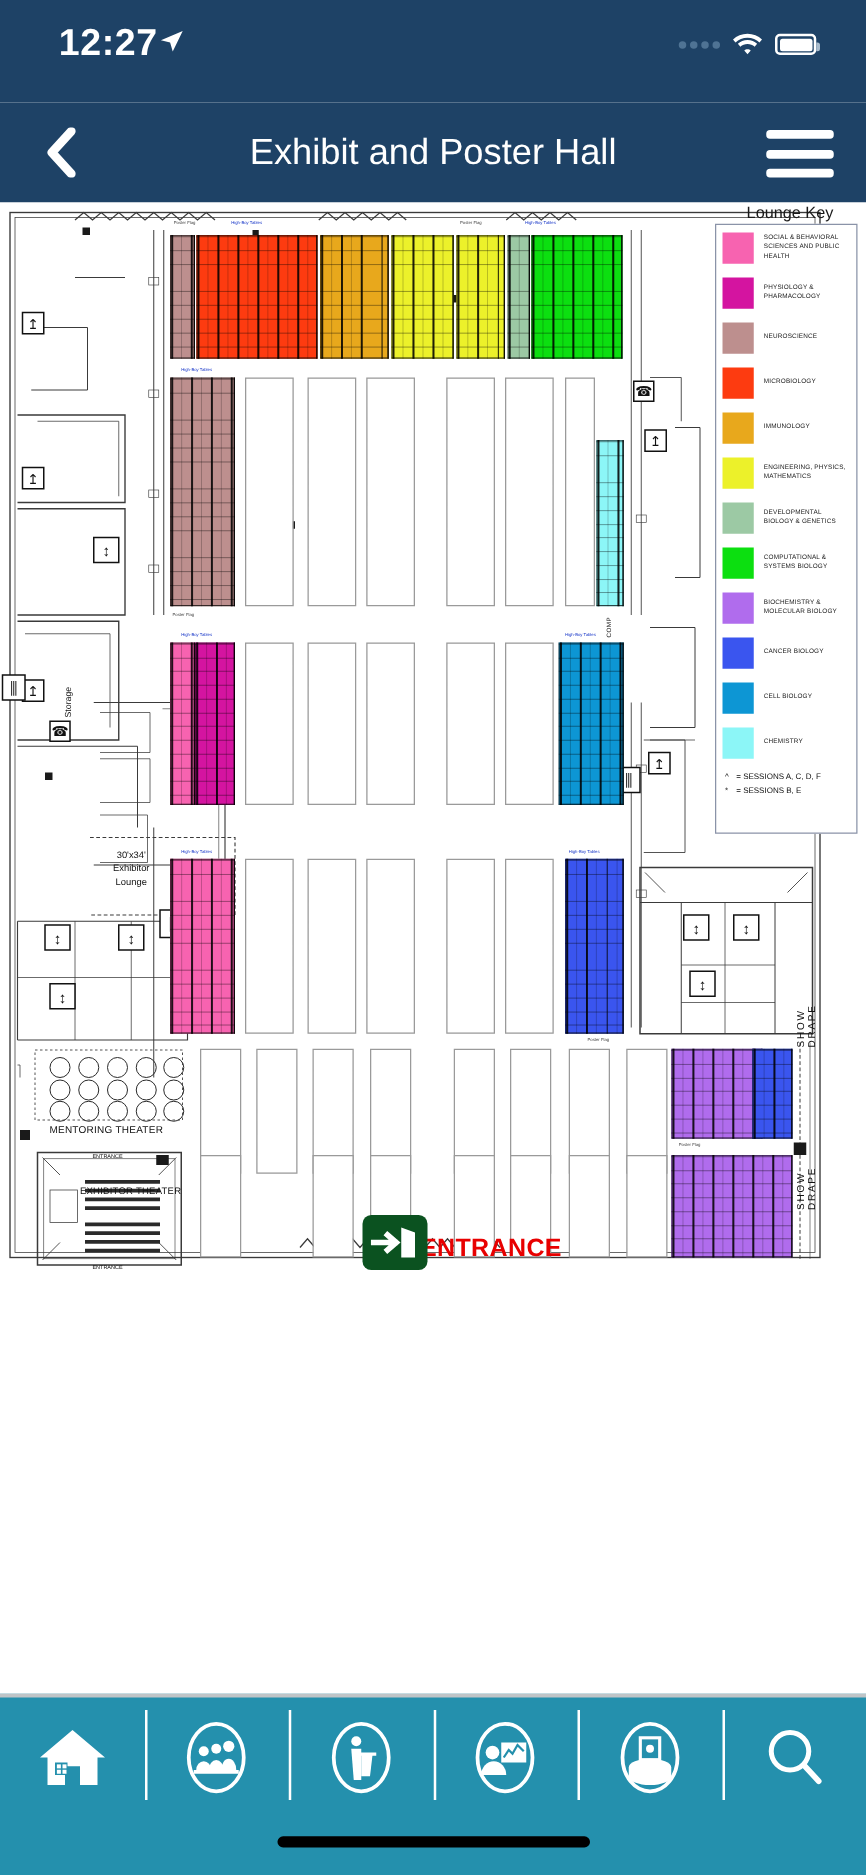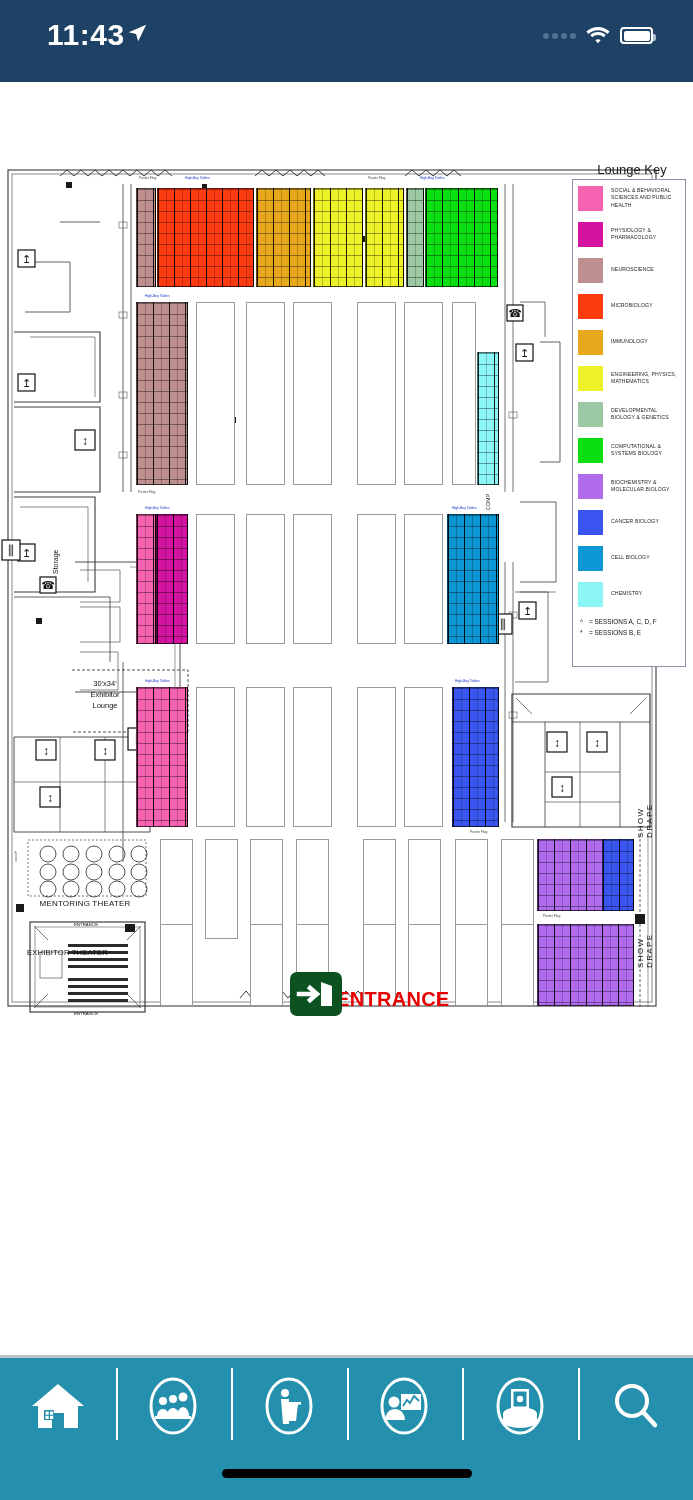--- a/index.html
+++ b/index.html
@@ -80,21 +80,21 @@
   .mt { position: absolute; color: #111; white-space: pre-line; }
   .mt-storage {
     left: 52px; top: 412px; font-size: 7px;
     transform: rotate(-90deg); transform-origin: left top;
   }
   .mt-lounge {
     left: 78px; top: 517px; width: 54px; text-align: center;
     font-size: 7.5px; line-height: 1.45;
   }
   .mt-mentor { left: 26px; top: 737px; width: 118px; text-align: center; font-size: 8px; letter-spacing: .2px; }
-  .mt-theater { left: 27px; top: 786px; width: 118px; text-align: left; font-size: 7.6px; letter-spacing: .2px; }
+  .mt-theater { left: 27px; top: 786px; width: 118px; text-align: right; font-size: 7.6px; letter-spacing: .2px; }
   .mt-ent-top { left: 55px; top: 760px; width: 62px; text-align: center; font-size: 4.4px; }
   .mt-ent-bot { left: 55px; top: 849px; width: 62px; text-align: center; font-size: 4.4px; }
   .mt-drape-1 {
     left: 636px; top: 676px; font-size: 8px; letter-spacing: 1.4px;
     transform: rotate(-90deg); transform-origin: left top;
   }
   .mt-drape-2 {
     left: 636px; top: 806px; font-size: 8px; letter-spacing: 1.4px;
     transform: rotate(-90deg); transform-origin: left top;
   }
@@ -133,21 +133,21 @@
     position: absolute; left: 50%; transform: translateX(-50%); bottom: 22px;
     width: 250px; height: 9px; border-radius: 5px; background: #000;
   }
 </style>
 </head>
 <body>
 
 <div id="app">
 
   <div class="statusbar">
-    <div class="status-time">11:43</div>
+    <div class="status-time">12:27</div>
     <svg class="loc-arrow" viewBox="0 0 24 24">
       <path d="M22 3 L3 11.2 L11 13 L13.3 21 Z" fill="#ffffff"></path>
     </svg>
     <div class="status-right">
       <div class="sig-dots">
         <i></i>
           <i></i>
           <i></i>
           <i></i>
       </div>
@@ -155,20 +155,33 @@
         <path d="M13 4.2c3.7 0 7.1 1.4 9.6 3.7l2-2.3C21.6 2.7 17.5 1 13 1S4.4 2.7 1.4 5.6l2 2.3C5.9 5.6 9.3 4.2 13 4.2z" fill="#fff"></path>
         <path d="M13 9.1c2.2 0 4.2.8 5.7 2.2l2-2.3C18.7 7.1 16 6 13 6s-5.7 1.1-7.7 3l2 2.3c1.5-1.4 3.5-2.2 5.7-2.2z" fill="#fff"></path>
         <path d="M13 13.3c1 0 1.9.4 2.6 1l-2.6 3-2.6-3c.7-.6 1.6-1 2.6-1z" fill="#fff"></path>
       </svg>
       <div class="batt">
           <i></i>
         </div>
     </div>
   </div>
 
+  <div class="navbar">
+    <div class="nav-back">
+      <svg width="26" height="40" viewBox="0 0 26 40">
+        <path d="M22 3 L6.5 20 L22 37" fill="none" stroke="#fff" stroke-width="7" stroke-linecap="round" stroke-linejoin="round"></path>
+      </svg>
+    </div>
+    <div class="nav-title">Exhibit and Poster Hall</div>
+    <div class="nav-menu">
+      <span></span>
+        <span></span>
+        <span></span>
+    </div>
+  </div>
 
   <div class="map-area">
     <div class="floorplan">
 
       <svg class="fp-svg" width="693" height="862" viewBox="0 0 693 862">
         <g stroke="#3a3a3a" fill="none" stroke-width="1.1">
 
           <rect x="8" y="8" width="648" height="836"></rect>
           <rect x="12" y="12" width="640" height="828" stroke-width="0.6"></rect>
 

